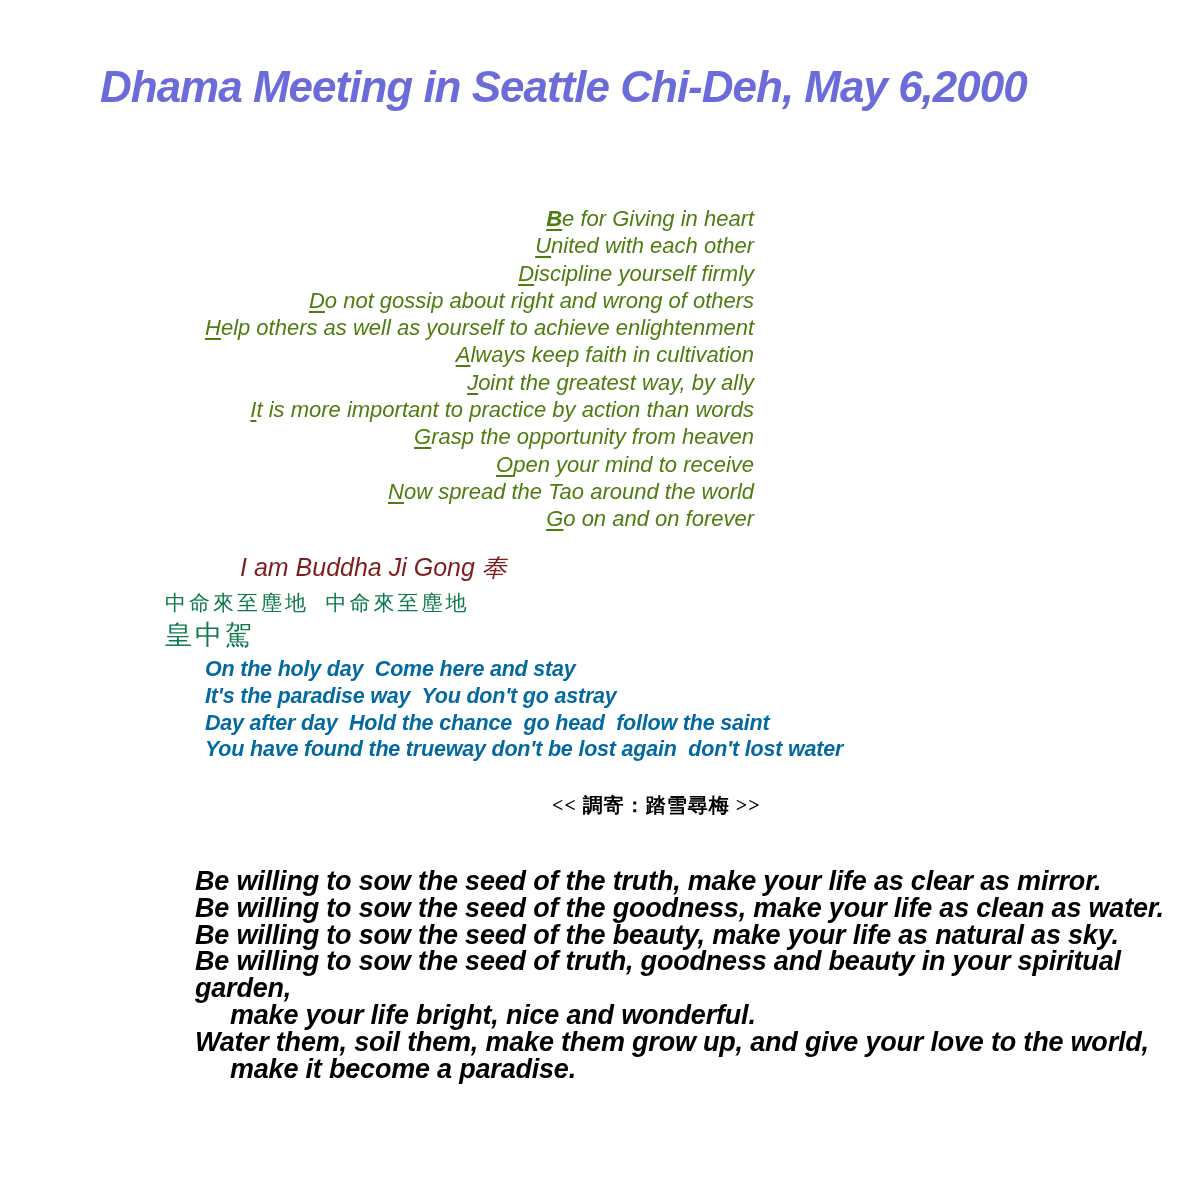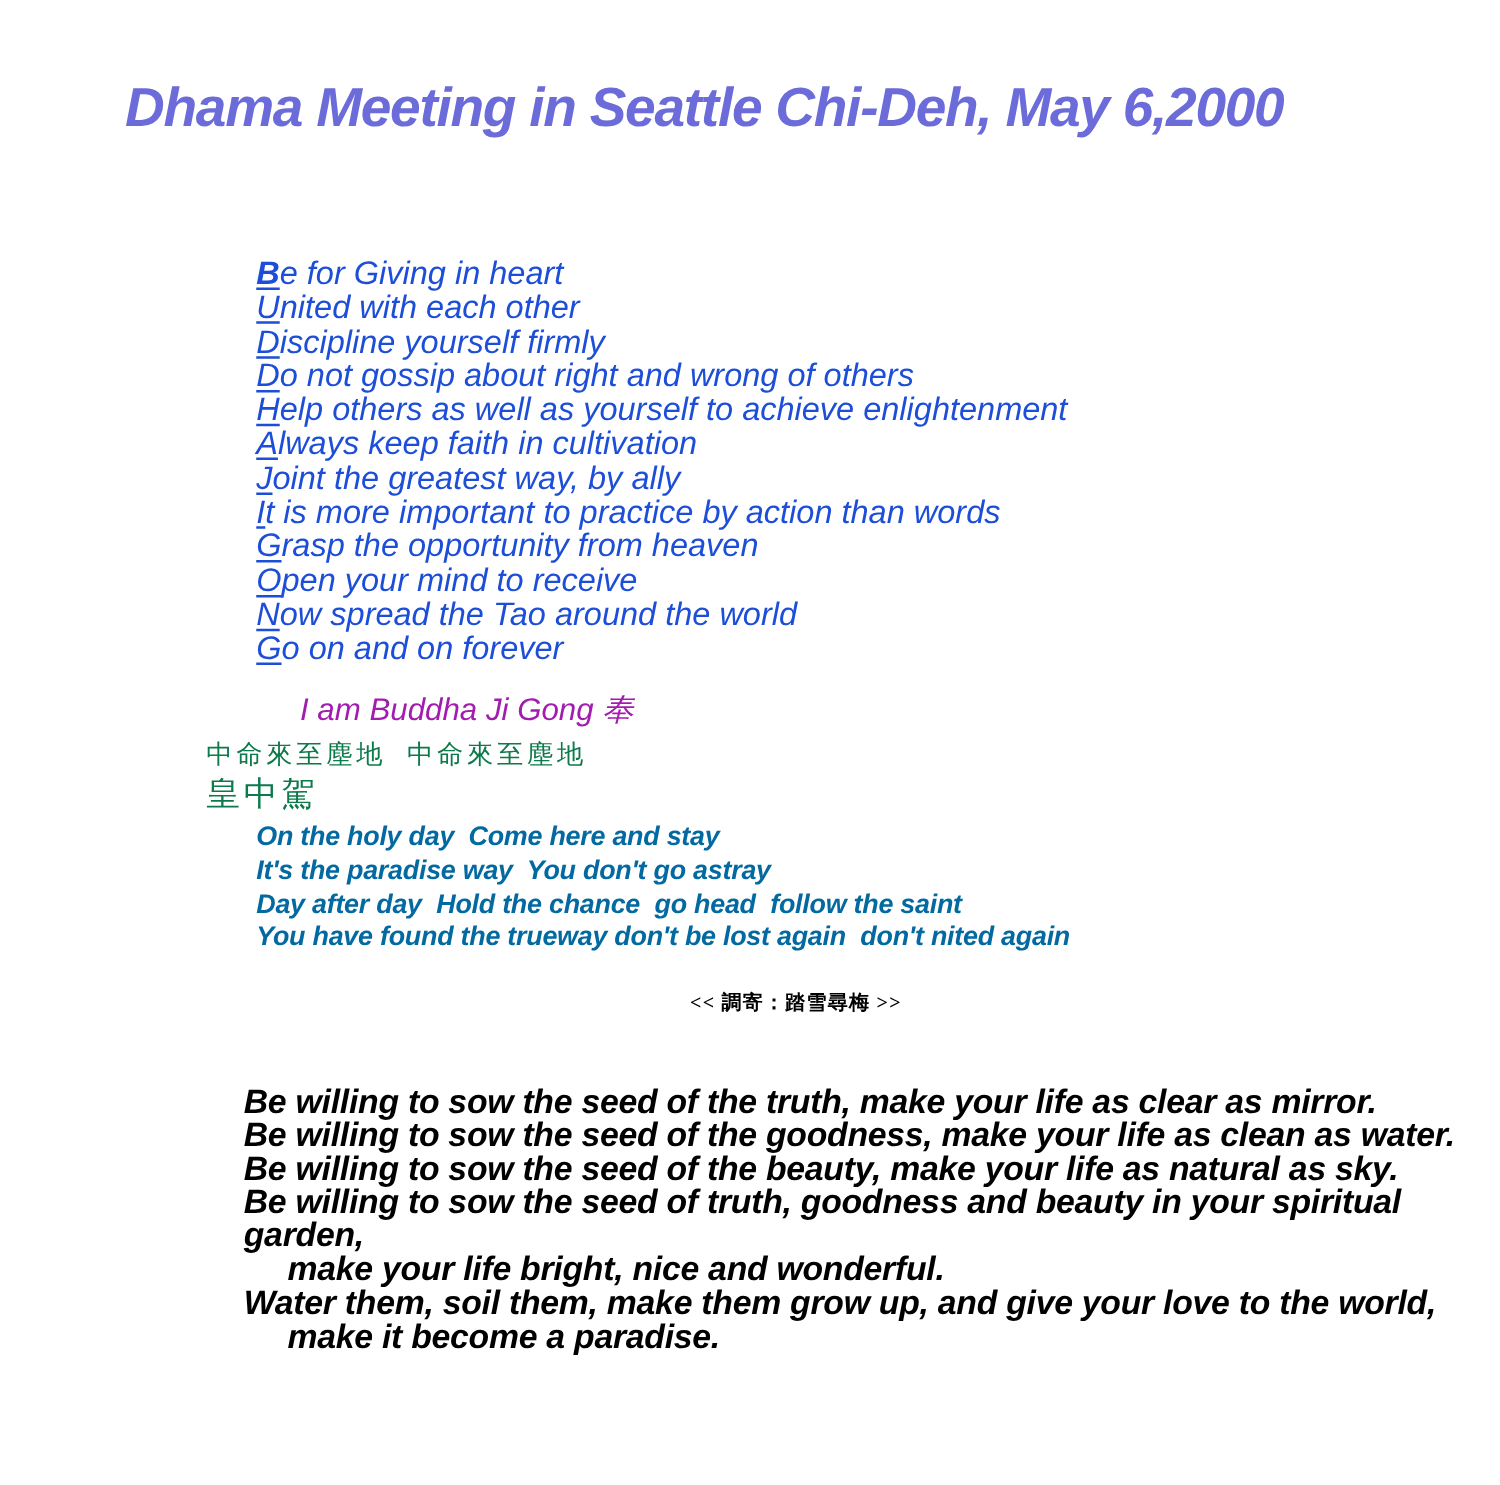--- a/index.html
+++ b/index.html
@@ -27,23 +27,24 @@
     font-size: 44px;
     letter-spacing: -1px;
     color: #6b6bd9;
   }
 
   .acrostic {
     left: 205px;
     top: 205px;
     font-style: italic;
     font-weight: 400;
-    font-size: 26px;
+    font-size: 22px;
     line-height: 27.3px;
-    color: #1d4ed8;
+    color: #4d7c0f;
+    text-align: right;
   }
   .acrostic .line { white-space: pre-wrap; }
   .lead { text-decoration: underline; text-underline-offset: 3px; }
   .lead.bold { font-weight: 700; }
 
   .sig-en {
     left: 240px;
     top: 551px;
     font-style: italic;
     font-weight: 400;
@@ -72,21 +73,21 @@
     font-size: 21.5px;
     letter-spacing: -0.2px;
     line-height: 26.8px;
     color: #0369a1;
   }
 
   .tune {
     left: 552px;
     top: 792px;
     font-weight: 700;
-    font-size: 16px;
+    font-size: 20px;
     letter-spacing: 1px;
     color: #000000;
     font-family: "Liberation Serif", serif;
   }
 
   .closing {
     left: 195px;
     top: 868px;
     font-style: italic;
     font-weight: 700;
@@ -99,25 +100,25 @@
 </style>
 </head>
 <body>
 
 <div class="page">
 
   <h1 class="abs title" style="color: rgb(107, 107, 217);">Dhama Meeting in Seattle Chi-Deh, May 6,2000</h1>
 
   <div class="abs acrostic"><div class="line"><span class="lead bold">B</span>e for Giving in heart</div><div class="line"><span class="lead">U</span>nited with each other</div><div class="line"><span class="lead">D</span>iscipline yourself firmly</div><div class="line"><span class="lead">D</span>o not gossip about right and wrong of others</div><div class="line"><span class="lead">H</span>elp others as well as yourself to achieve enlightenment</div><div class="line"><span class="lead">A</span>lways keep faith in cultivation</div><div class="line"><span class="lead">J</span>oint the greatest way, by ally</div><div class="line"><span class="lead">I</span>t is more important to practice by action than words</div><div class="line"><span class="lead">G</span>rasp the opportunity from heaven</div><div class="line"><span class="lead">O</span>pen your mind to receive</div><div class="line"><span class="lead">N</span>ow spread the Tao around the world</div><div class="line"><span class="lead">G</span>o on and on forever</div></div>
 
-  <div class="abs sig-en" style="color: #a21caf;">I am Buddha Ji Gong 奉</div>
+  <div class="abs sig-en" style="color: #7f1d1d;">I am Buddha Ji Gong 奉</div>
 
   <div class="abs sig-cn1" style="color: rgb(13, 122, 75);">中命來至塵地  中命來至塵地</div>
 
   <div class="abs sig-cn2" style="color: rgb(13, 122, 75);">皇中駕</div>
 
-  <div class="abs verse"><div class="line">On the holy day  Come here and stay</div><div class="line">It's the paradise way  You don't go astray</div><div class="line">Day after day  Hold the chance  go head  follow the saint</div><div class="line">You have found the trueway don't be lost again  don't nited again</div></div>
+  <div class="abs verse"><div class="line">On the holy day  Come here and stay</div><div class="line">It's the paradise way  You don't go astray</div><div class="line">Day after day  Hold the chance  go head  follow the saint</div><div class="line">You have found the trueway don't be lost again  don't lost water</div></div>
 
   <div class="abs tune">&lt;&lt; 調寄：踏雪尋梅 &gt;&gt;</div>
 
   <div class="abs closing"><div class="line">Be willing to sow the seed of the truth, make your life as clear as mirror.</div><div class="line">Be willing to sow the seed of the goodness, make your life as clean as water.</div><div class="line">Be willing to sow the seed of the beauty, make your life as natural as sky.</div><div class="line">Be willing to sow the seed of truth, goodness and beauty in your spiritual garden,</div><div class="line indent">make your life bright, nice and wonderful.</div><div class="line">Water them, soil them, make them grow up, and give your love to the world,</div><div class="line indent">make it become a paradise.</div></div>
 
 </div>
 
 </body></html>

